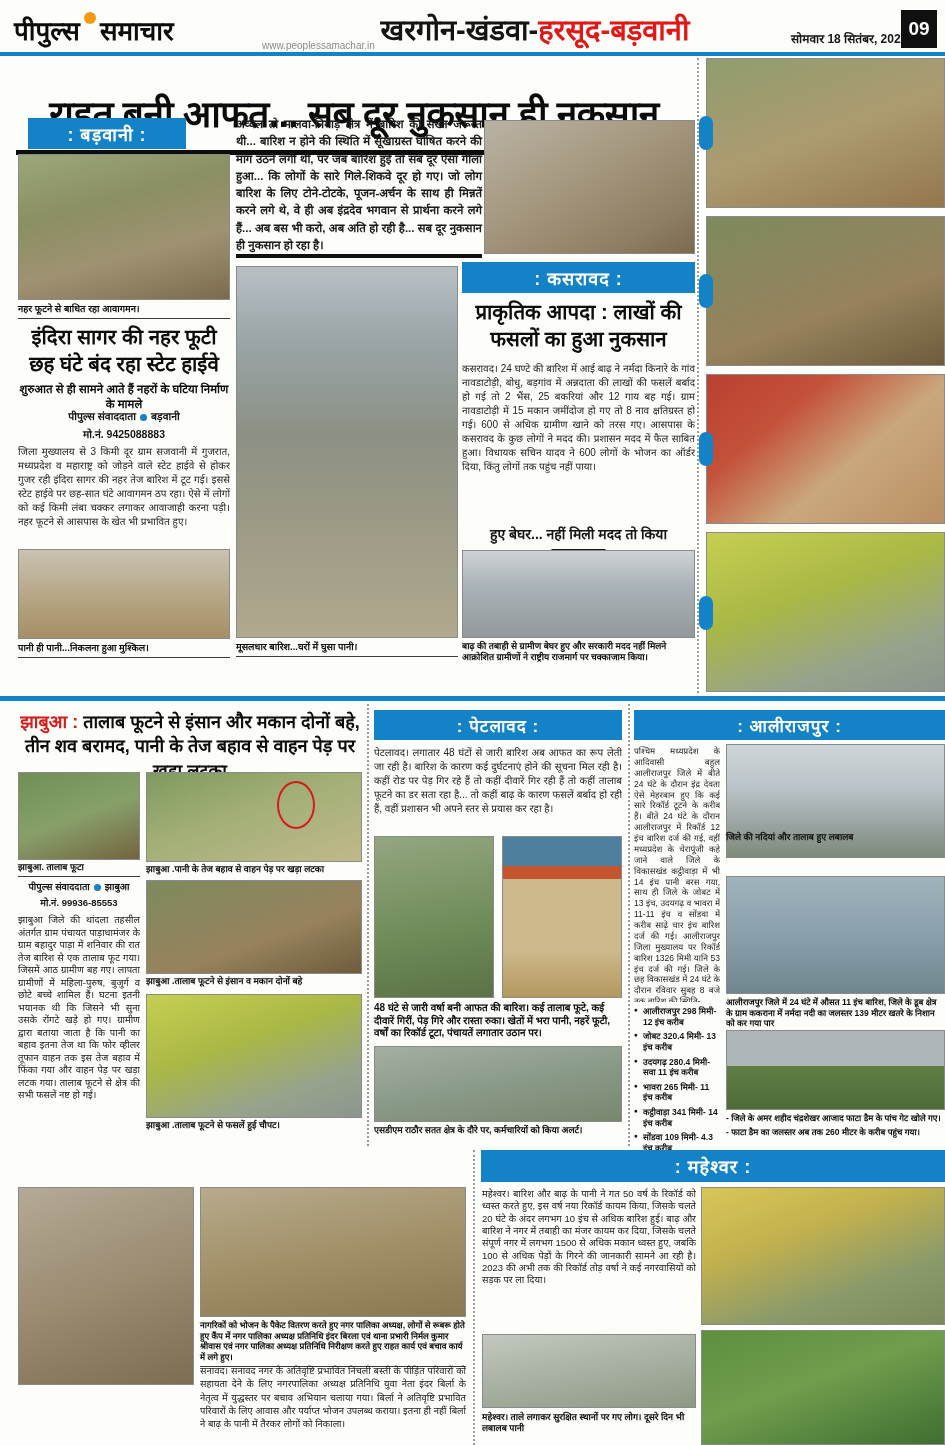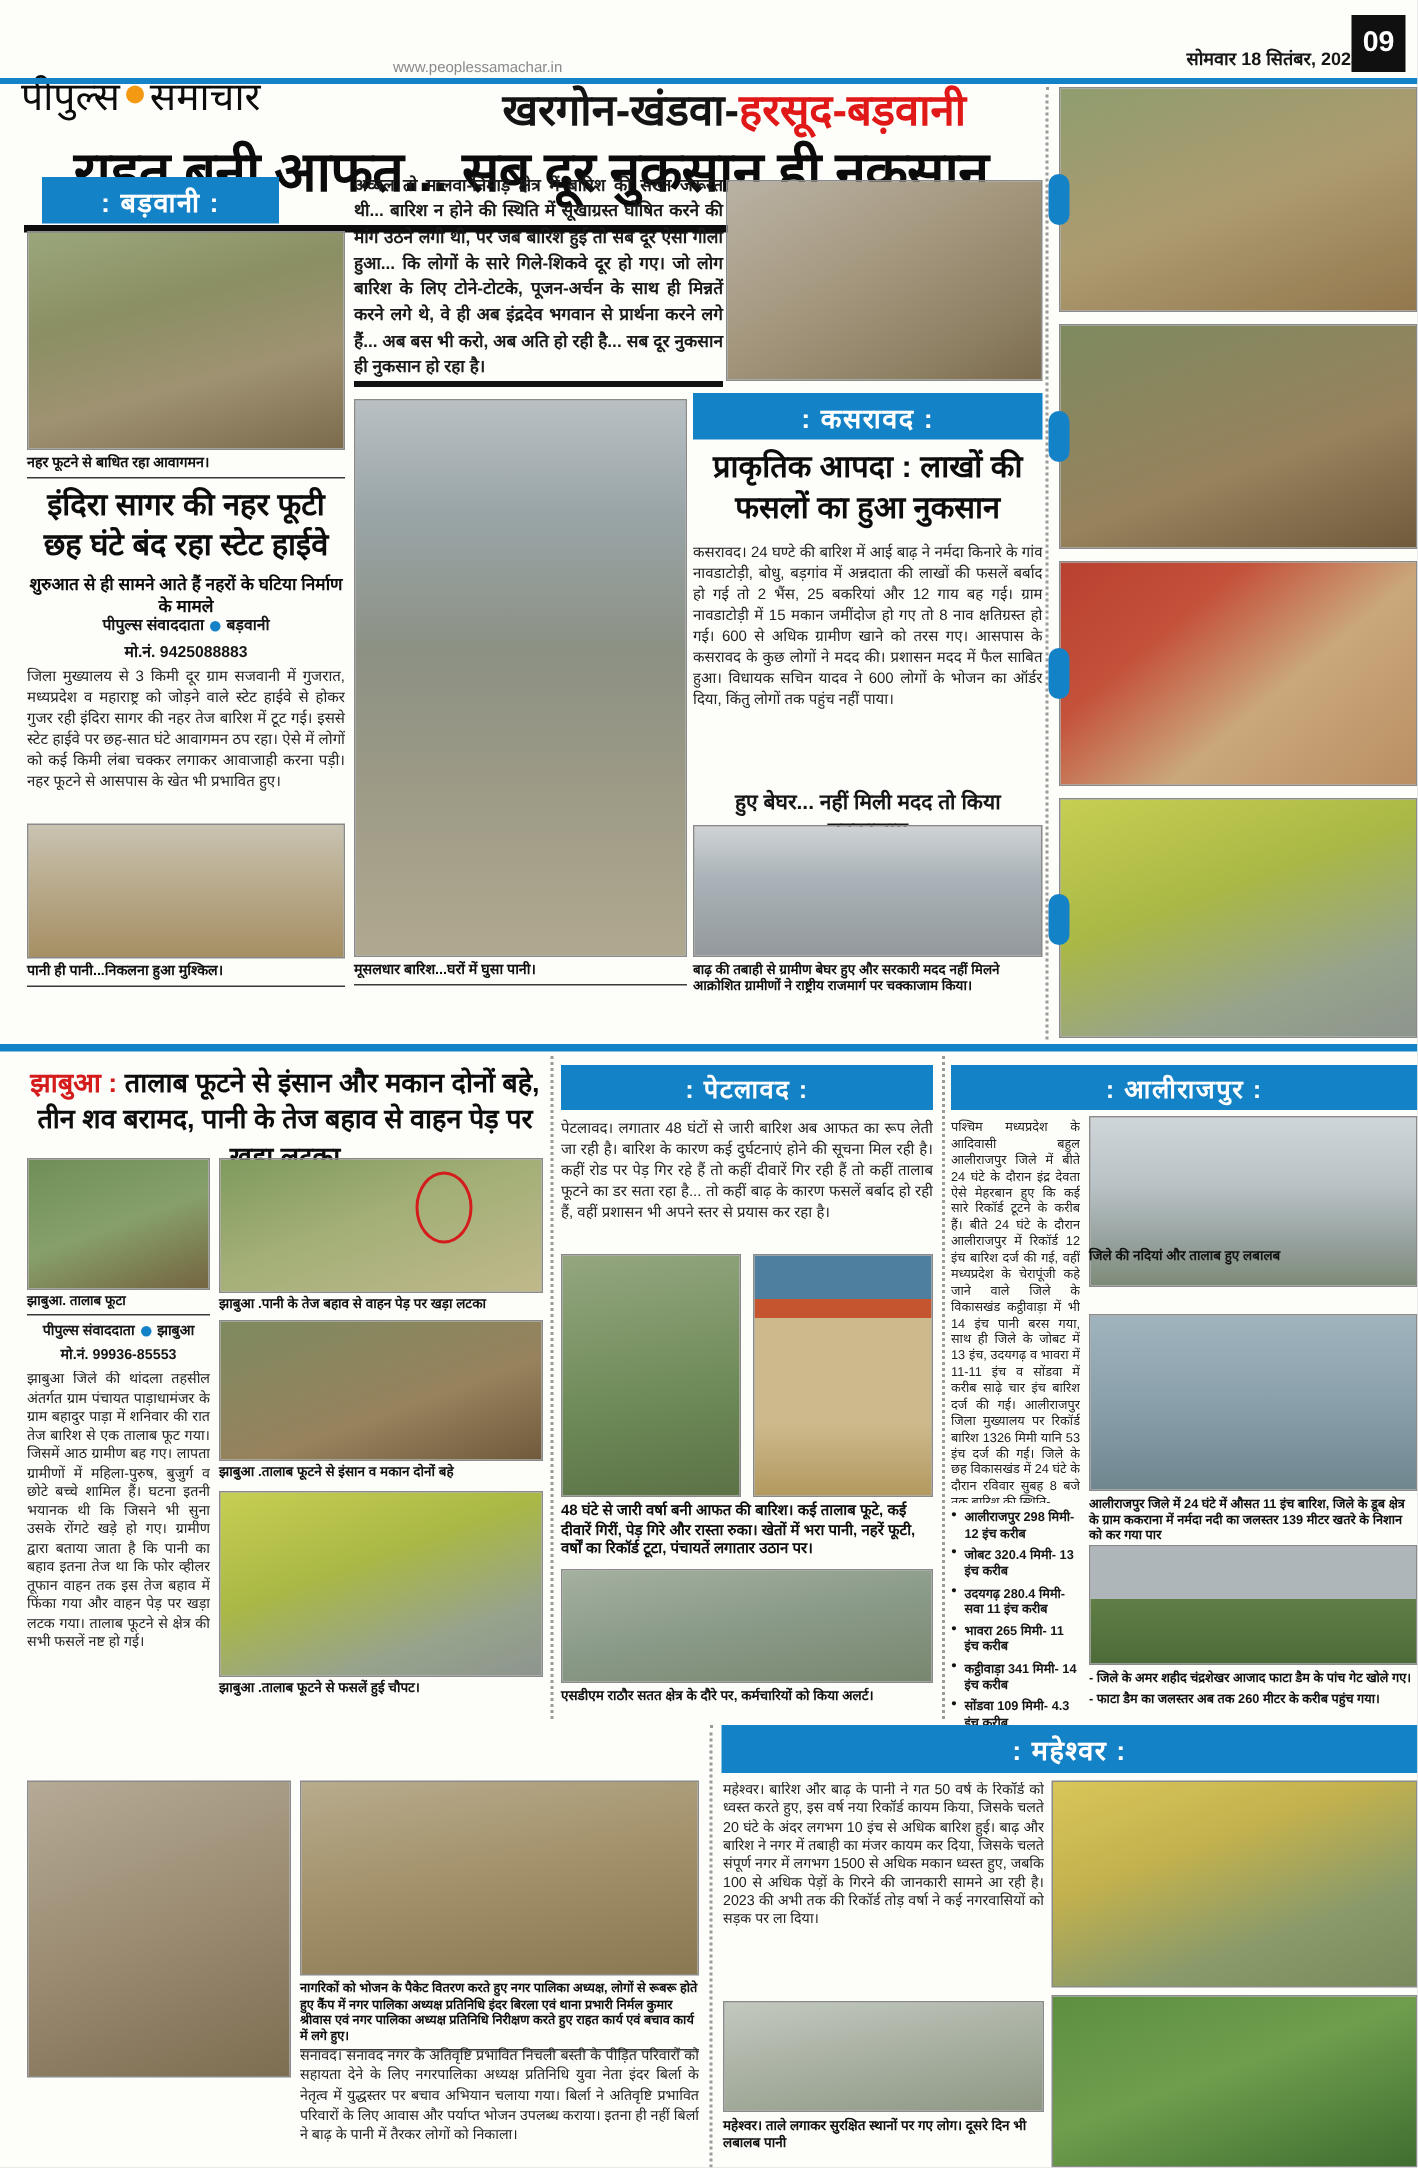--- a/index.html
+++ b/index.html
@@ -11,24 +11,24 @@
   .cap-rule{border-bottom:1.5px solid #3a3a3a;padding-bottom:3px;}
   .sec-header{position:absolute;background:#1482c6;color:#fff;display:flex;align-items:center;
               justify-content:center;font-weight:700;font-size:18px;letter-spacing:1px;}
   .body-text{position:absolute;font-size:10px;line-height:1.4;text-align:justify;color:#222;overflow:hidden;}
   .headline{position:absolute;font-weight:800;color:#0d0d0d;}
   .rule-blue{position:absolute;background:#1482c6;}
   .rule-black{position:absolute;background:#111;}
   .dotted-v{position:absolute;border-left:2px dotted #9a9a9a;}
   .tab-marker{position:absolute;width:14px;height:34px;background:#1482c6;border-radius:7px;}
   
-  .logo{position:absolute;font-size:26px;font-weight:400;color:#0c0c0c;display:flex;align-items:center;gap:4px;margin-top:33px;}
+  .logo{position:absolute;font-size:26px;font-weight:700;color:#0c0c0c;display:flex;align-items:flex-start;gap:4px;}
   .logo-dot{width:12px;height:12px;border-radius:50%;background:#f49a12;display:inline-block;}
   .website{font-size:10px;color:#8a8a8a;}
-  .region{text-align:left;font-size:29px;font-weight:800;line-height:1;margin-top:44px;}
+  .region{text-align:center;font-size:29px;font-weight:800;line-height:1;}
   .rt-b{color:#141414;}
   .rt-r{color:#e01818;}
   .date{font-size:12px;font-weight:700;}
   .pagenum{position:absolute;left:901px;top:10px;width:36px;height:38px;background:#101010;color:#fff;
            display:flex;align-items:center;justify-content:center;font-size:19px;font-weight:800;}
   .main-headline{position:absolute;left:16px;top:62px;width:676px;text-align:center;font-size:37px;
                  font-weight:800;white-space:nowrap;color:#0b0b0b;border-bottom:5px solid #0d0d0d;
                  padding-bottom:12px;letter-spacing:-0.5px;}
   .lead{position:absolute;font-size:11.5px;font-weight:600;line-height:1.5;text-align:justify;color:#1b1b1b;}
   .byline{position:absolute;text-align:center;font-weight:700;font-size:10.5px;}

